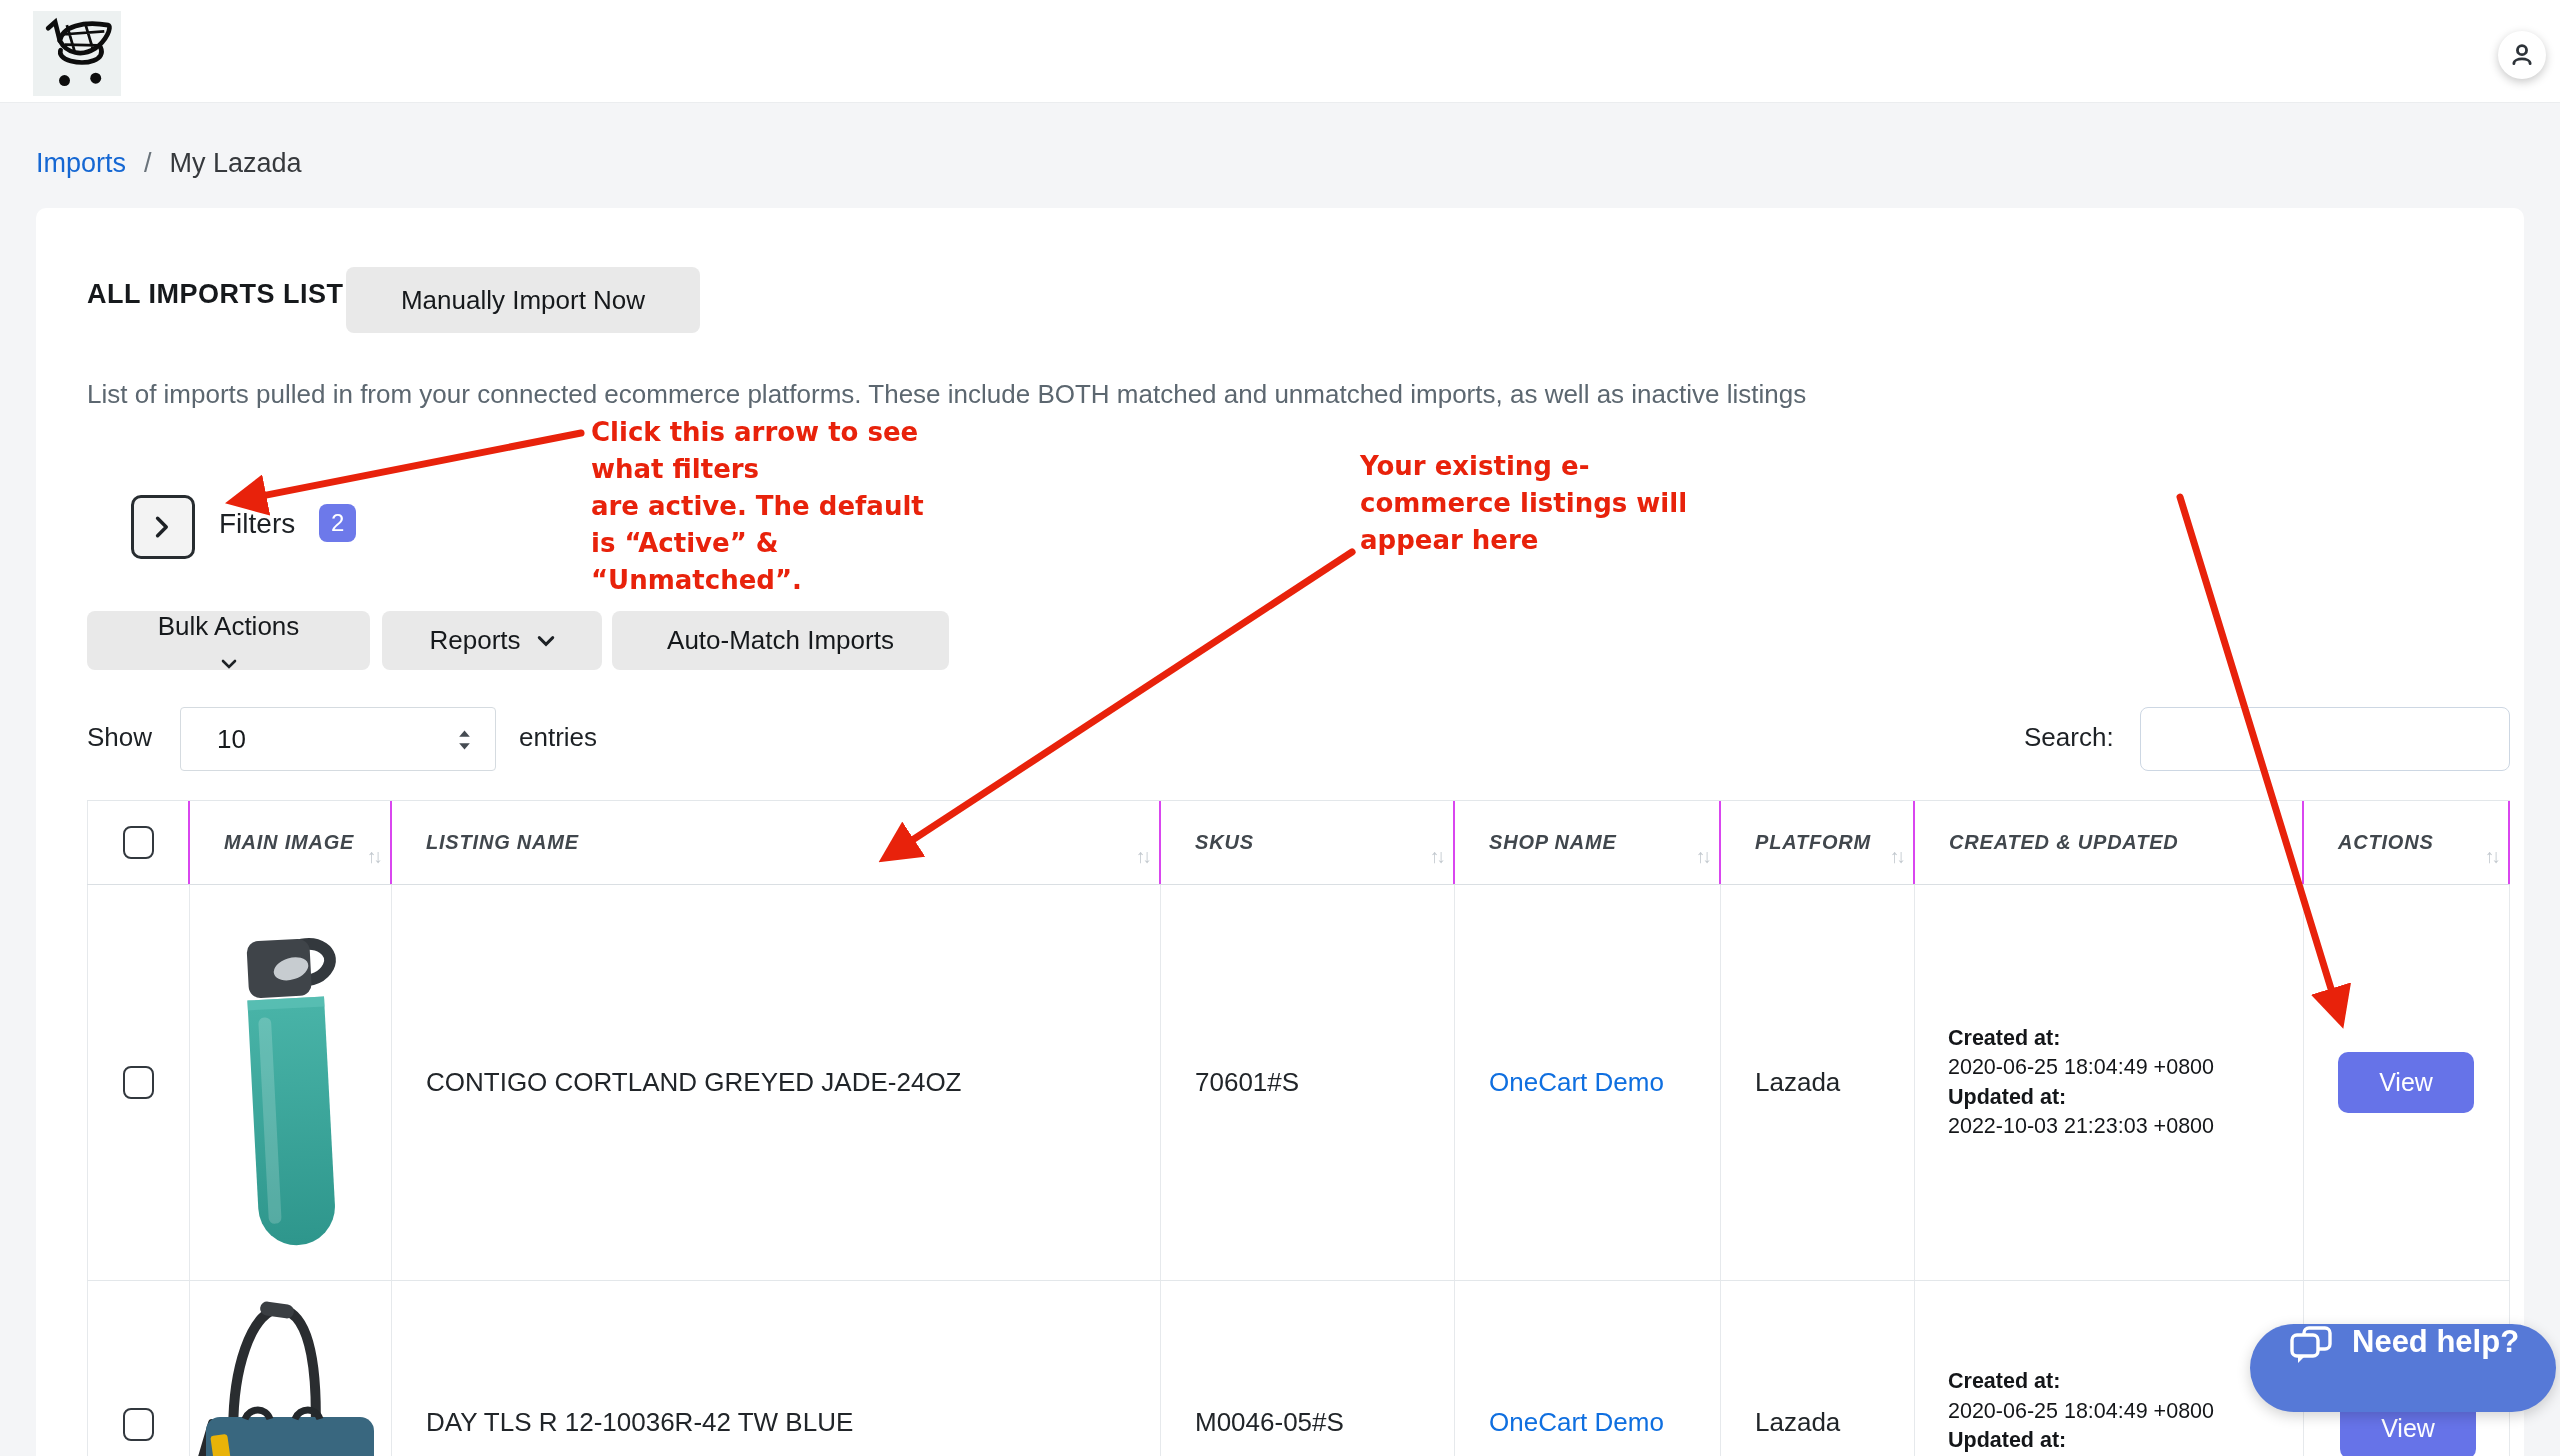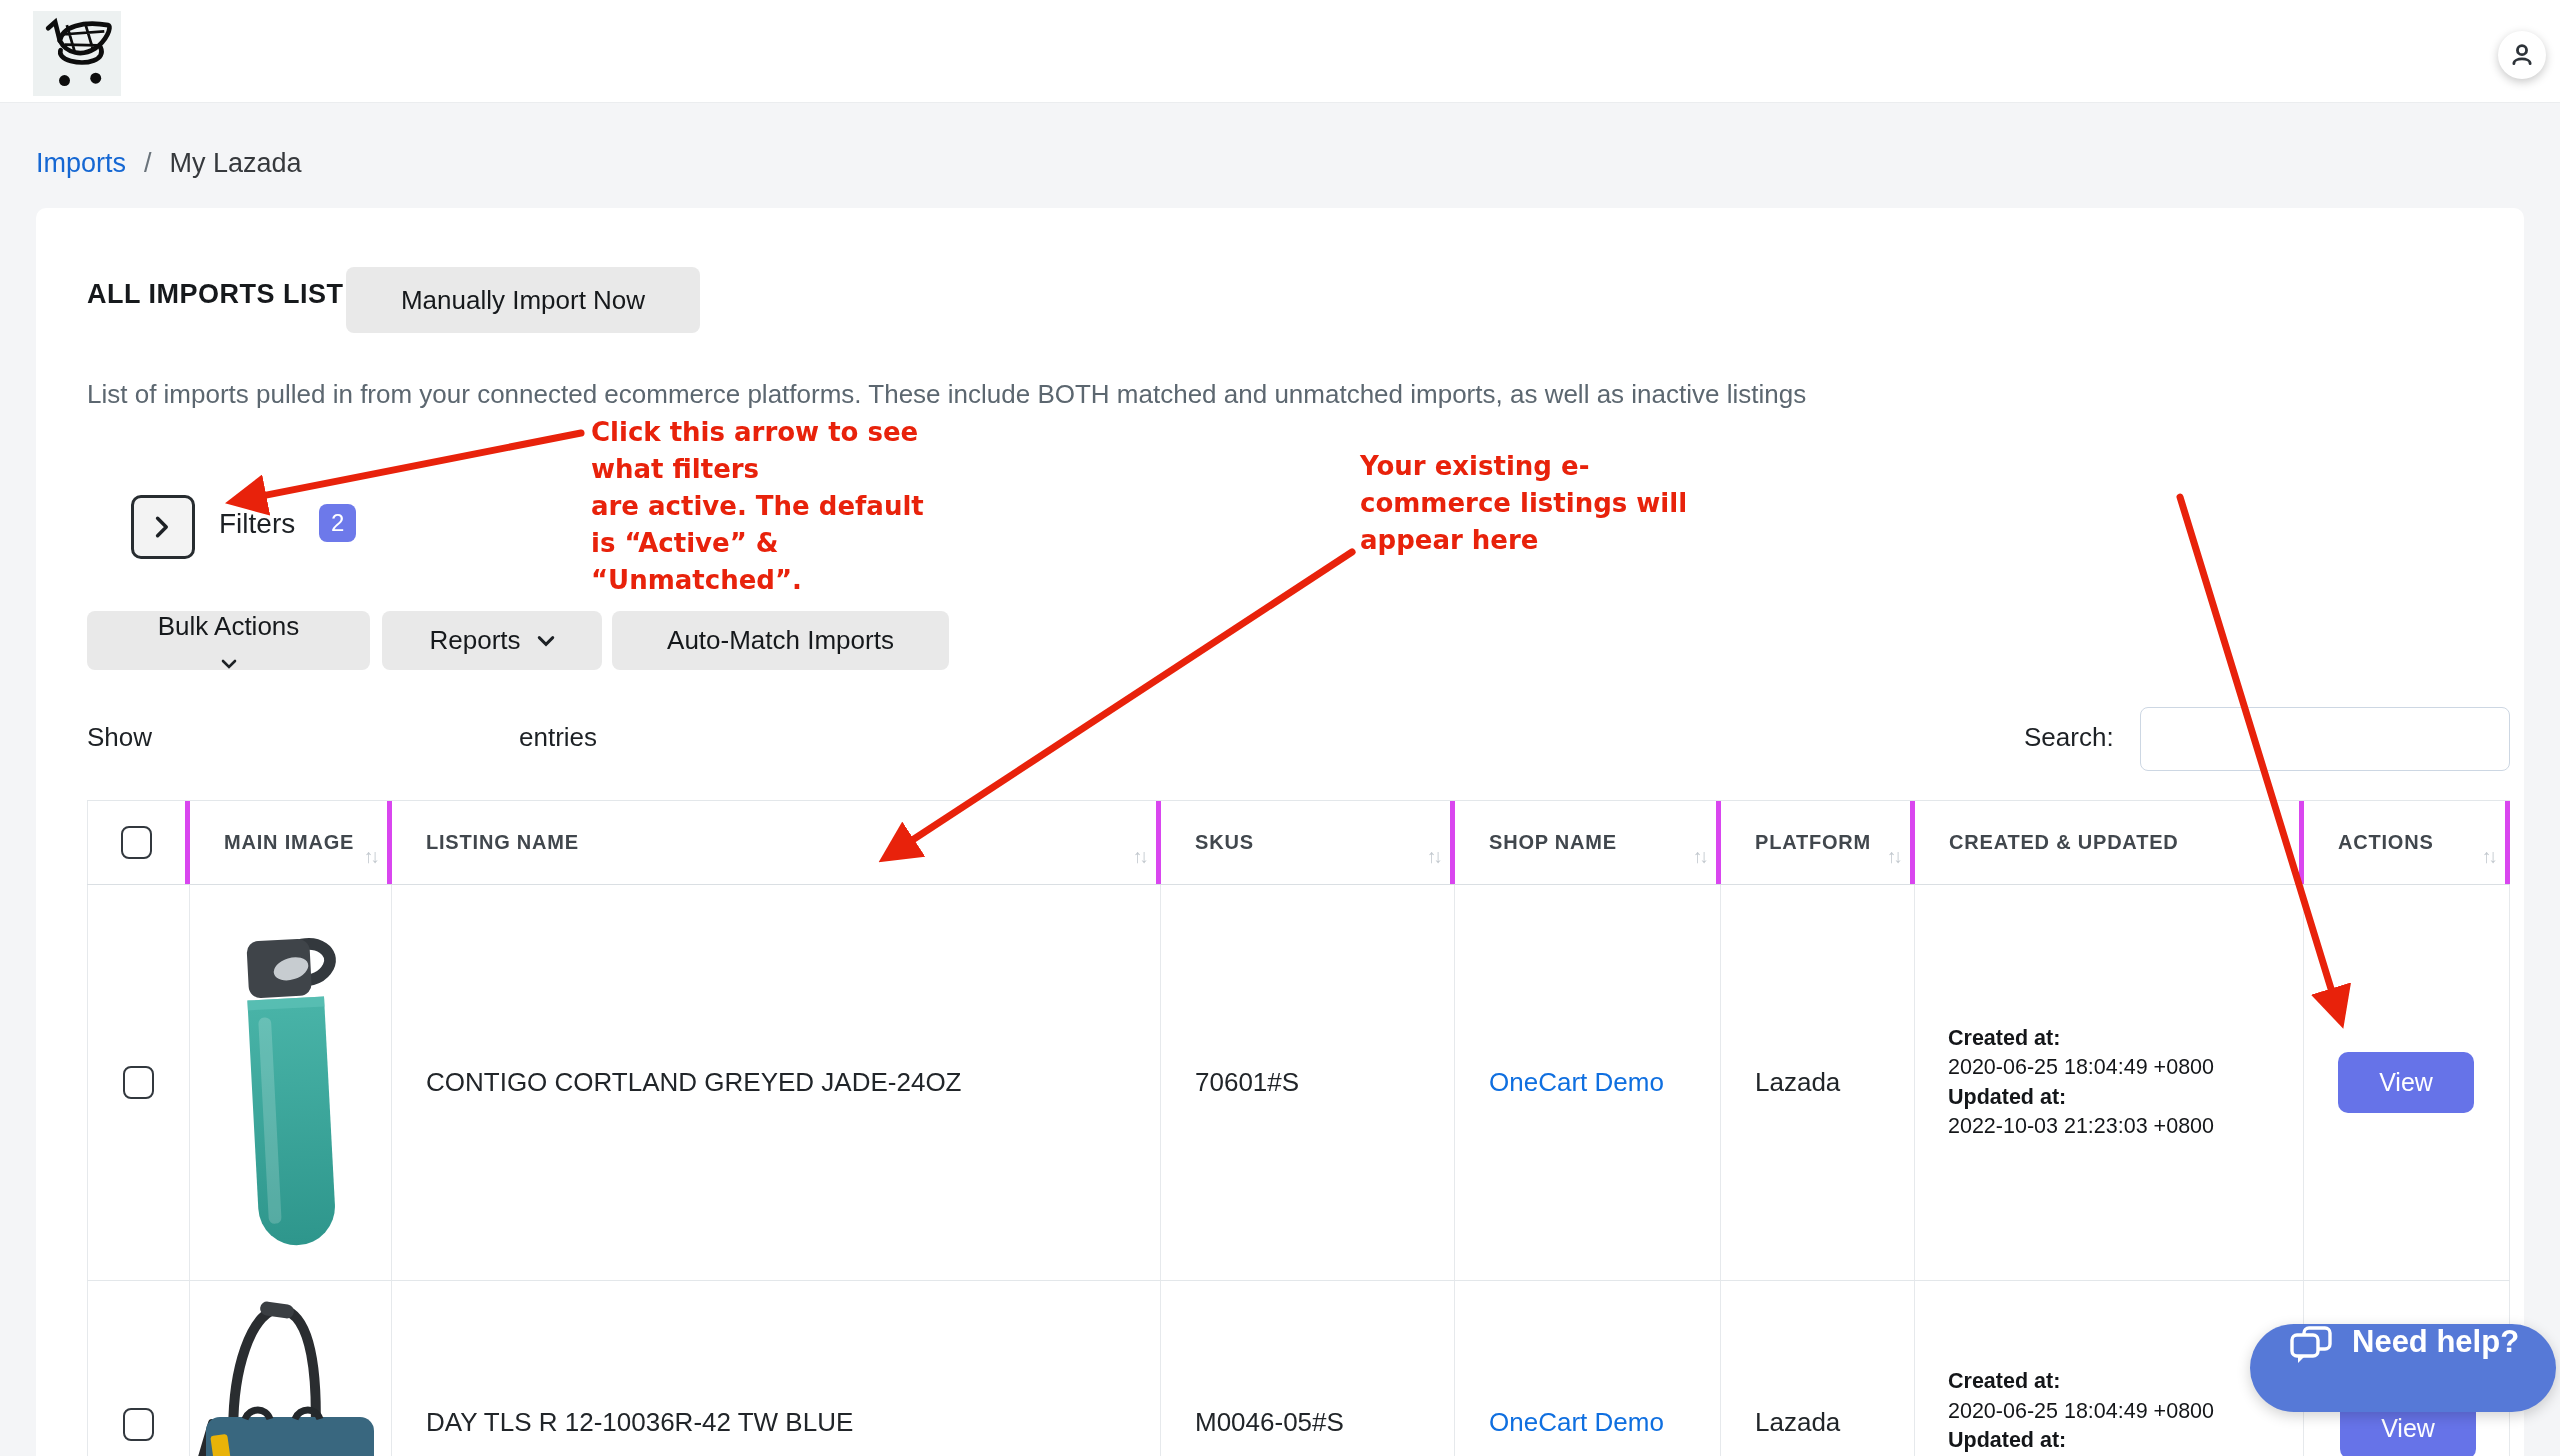--- a/index.html
+++ b/index.html
@@ -53,23 +53,23 @@
   .select{left:180px;top:707px;width:316px;height:64px;background:#fff;border:1px solid #d5dbe0;
           border-radius:4px;box-sizing:border-box;display:flex;align-items:center;cursor:pointer;}
   .select-value{margin-left:36px;font-size:26px;color:#16191c;}
   .select-caret{position:absolute;right:22px;top:19px;}
   .search-input{left:2140px;top:707px;width:370px;height:64px;border:1px solid #cdd7e3;border-radius:8px;
           background:#fff;box-sizing:border-box;font-size:26px;padding:0 18px;outline:none;z-index:2;position:absolute;}
 
   
   .table{left:87px;top:800px;width:2423px;z-index:2;}
   .thead{display:flex;height:83px;border-top:1px solid #e3e7ea;border-bottom:1px solid #dadfe3;}
-  .th{box-sizing:border-box;border-right:5px solid #d946ef;display:flex;align-items:center;
+  .th{box-sizing:border-box;border-right:2px solid #d946ef;display:flex;align-items:center;
       padding-left:34px;font-size:20px;font-weight:bold;letter-spacing:.8px;color:#41474d;
-      position:relative;cursor:pointer;}
+      position:relative;cursor:pointer;font-style:italic;}
   .th:first-child{border-left:1px solid #e6e9ec;padding-left:0;justify-content:center;}
   .sort{position:absolute;right:10px;bottom:16px;font-size:19px;color:#c3c9cf;letter-spacing:-3px;font-weight:normal;}
   .c0{width:103px;}.c1{width:202px;}.c2{width:769px;}.c3{width:294px;}
   .c4{width:266px;}.c5{width:194px;}.c6{width:389px;}.c7{width:206px;}
   .trow{display:flex;position:relative;}
   .r1{height:395px;border-bottom:1px solid #e3e7ea;}
   .r2{height:178px;}
   .td{box-sizing:border-box;border-right:1px solid #e6e9ec;display:flex;align-items:center;
       padding-left:34px;font-size:26px;color:#212529;position:relative;}
   .td:first-child{border-left:1px solid #e6e9ec;padding-left:0;justify-content:center;}
@@ -156,20 +156,27 @@
   </div>
   <div class="btn-gray" id="btn-reports">
     <span>Reports</span>
     <svg width="18" height="14" viewBox="0 0 16 12">
         <polyline points="2,3 8,9 14,3" stroke="#1d2125" stroke-width="2.6" fill="none" stroke-linecap="round"></polyline>
       </svg>
   </div>
   <div class="btn-gray" id="btn-automatch">Auto-Match Imports</div>
 
   <div class="abs plain-label show-label">Show</div>
+  <div class="abs select">
+    <span class="select-value">10</span>
+    <svg class="select-caret" width="17" height="26" viewBox="0 0 16 24">
+      <path d="M8 3 L13 9 H3 Z" fill="#454b52"></path>
+        <path d="M8 21 L3 15 H13 Z" fill="#454b52"></path>
+    </svg>
+  </div>
   <div class="abs plain-label entries-label">entries</div>
   <div class="abs plain-label search-label">Search:</div>
   <input class="search-input" type="text" value="" style="">
 
   <div class="abs table">
     <div class="thead">
       <div class="th c0">
           <div class="checkbox"></div>
         </div>
       <div class="th c1">

